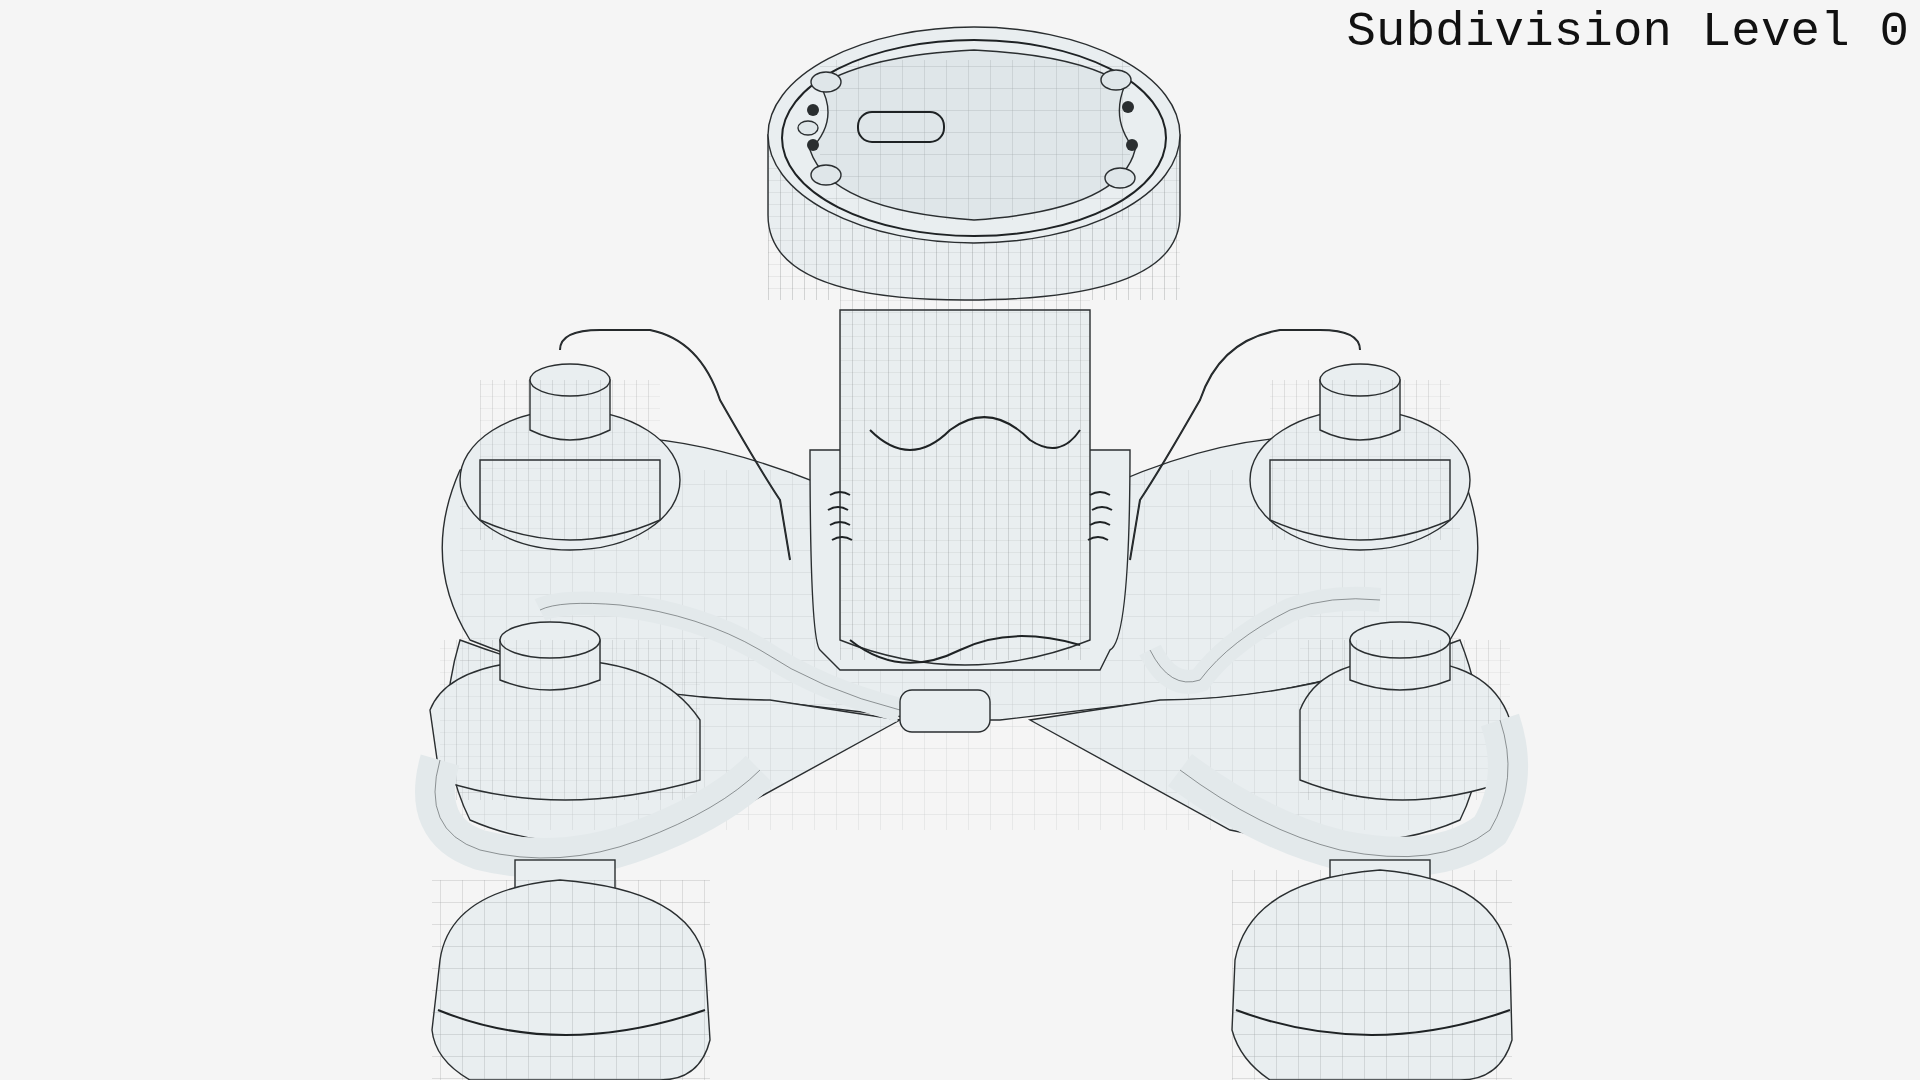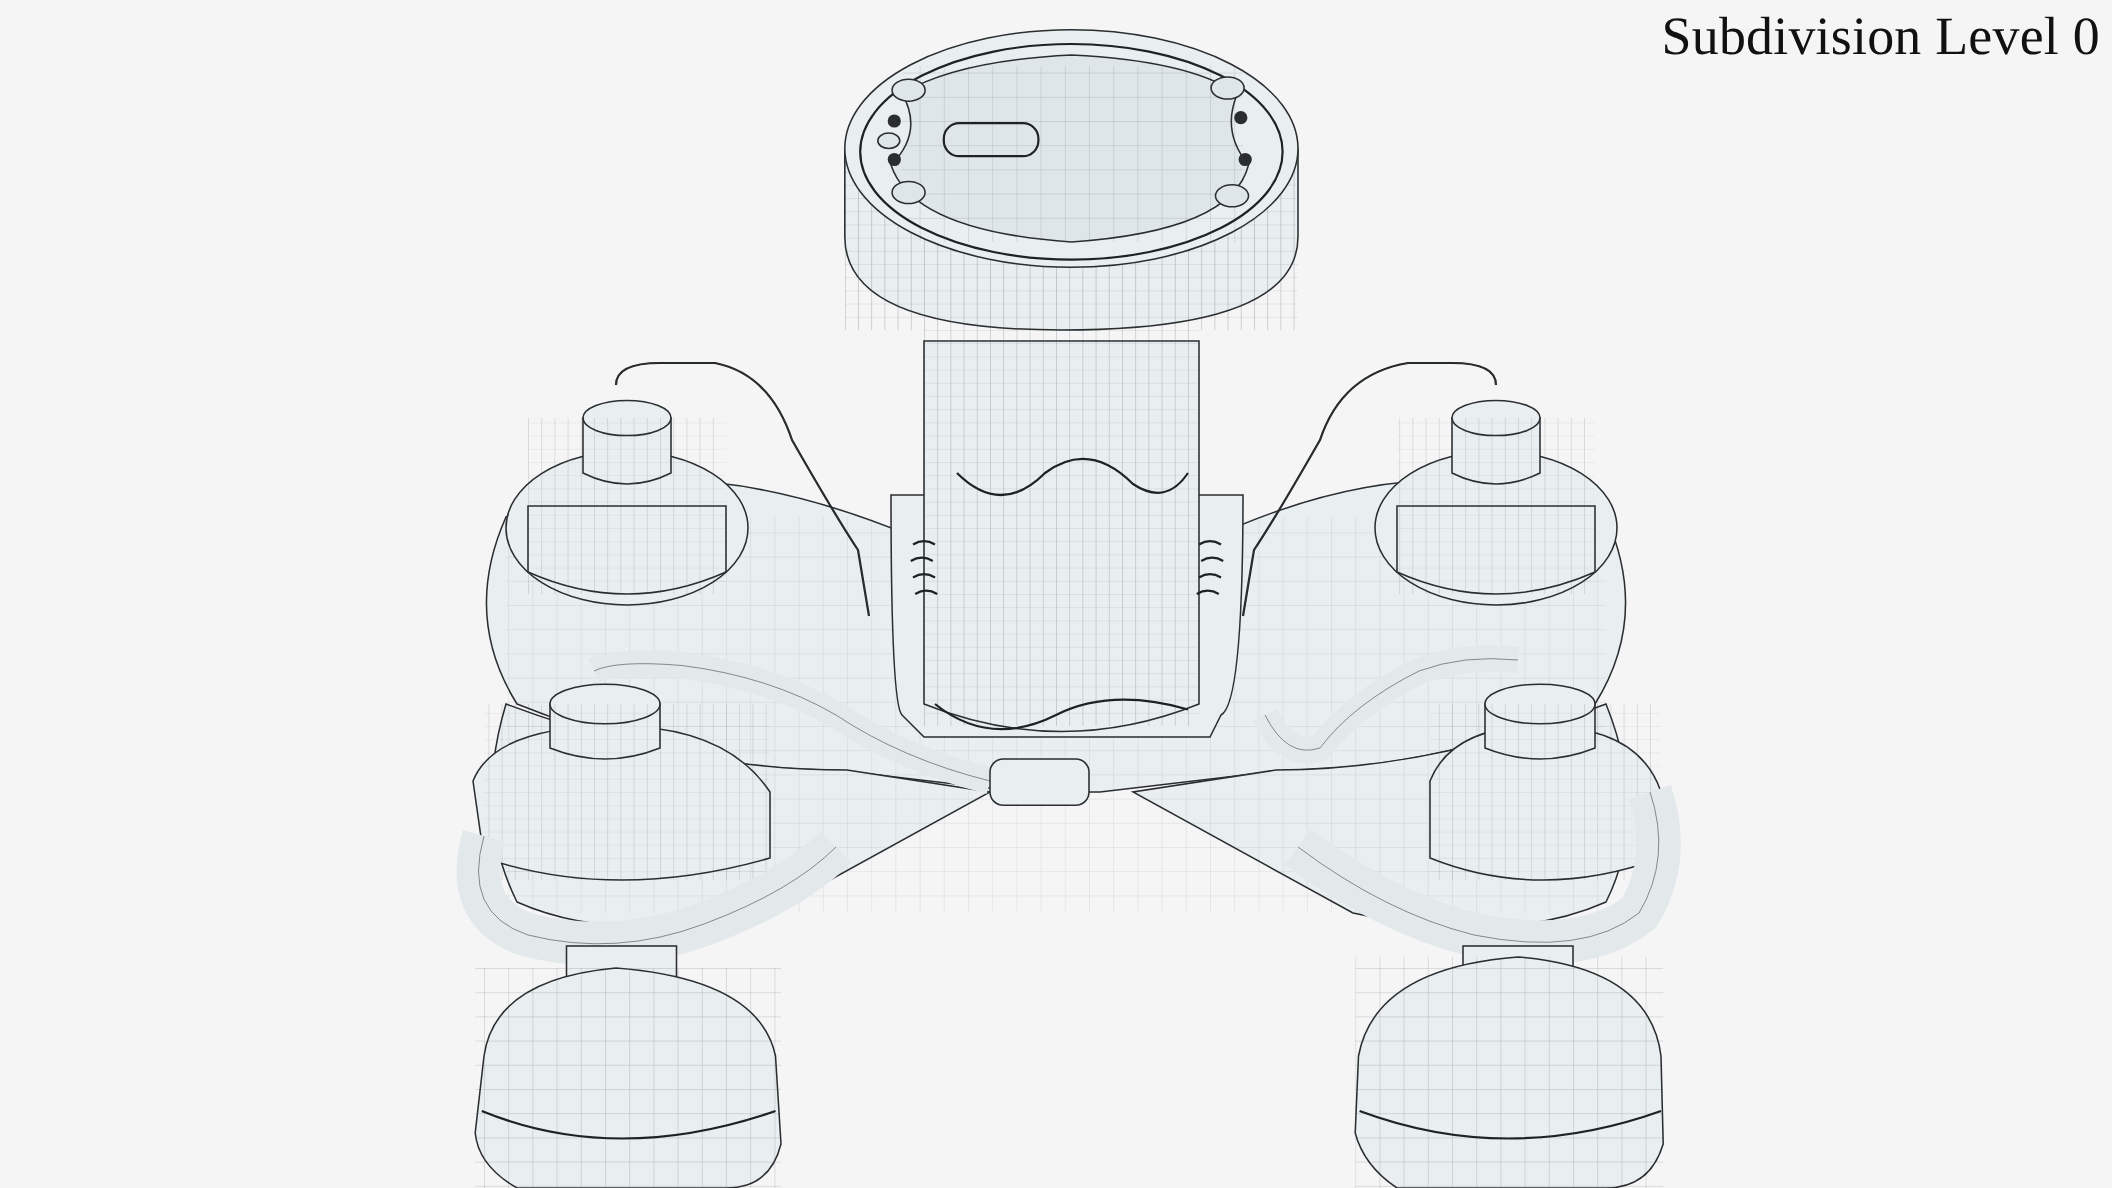--- a/index.html
+++ b/index.html
@@ -1,18 +1,18 @@
 <!DOCTYPE html>
 <html><head>
 <meta charset="utf-8">
 <style>
   html, body { margin:0; padding:0; }
   body { width:1920px; height:1080px; background:#f5f5f5; overflow:hidden; position:relative;
          font-family:"DejaVu Serif", serif; }
-  .label { position:absolute; top:4px; right:11px; font-family:Liberation Serif, serif;
+  .label { position:absolute; top:4px; right:11px; font-family:Liberation Mono, monospace;
            font-size:49px; color:#111; letter-spacing:0.2px; white-space:nowrap; }
   svg.scene { position:absolute; left:0; top:0; }
   .fill { fill:#e9eef0; stroke:#2a2e30; stroke-width:1.4; }
   .fill2 { fill:#dfe6e9; stroke:#2a2e30; stroke-width:1.4; }
   .wire { fill:none; stroke:#3a3f42; stroke-width:0.7; opacity:0.75; }
   .edge { fill:none; stroke:#1e2224; stroke-width:2; }
 </style>
 </head>
 <body>
 

